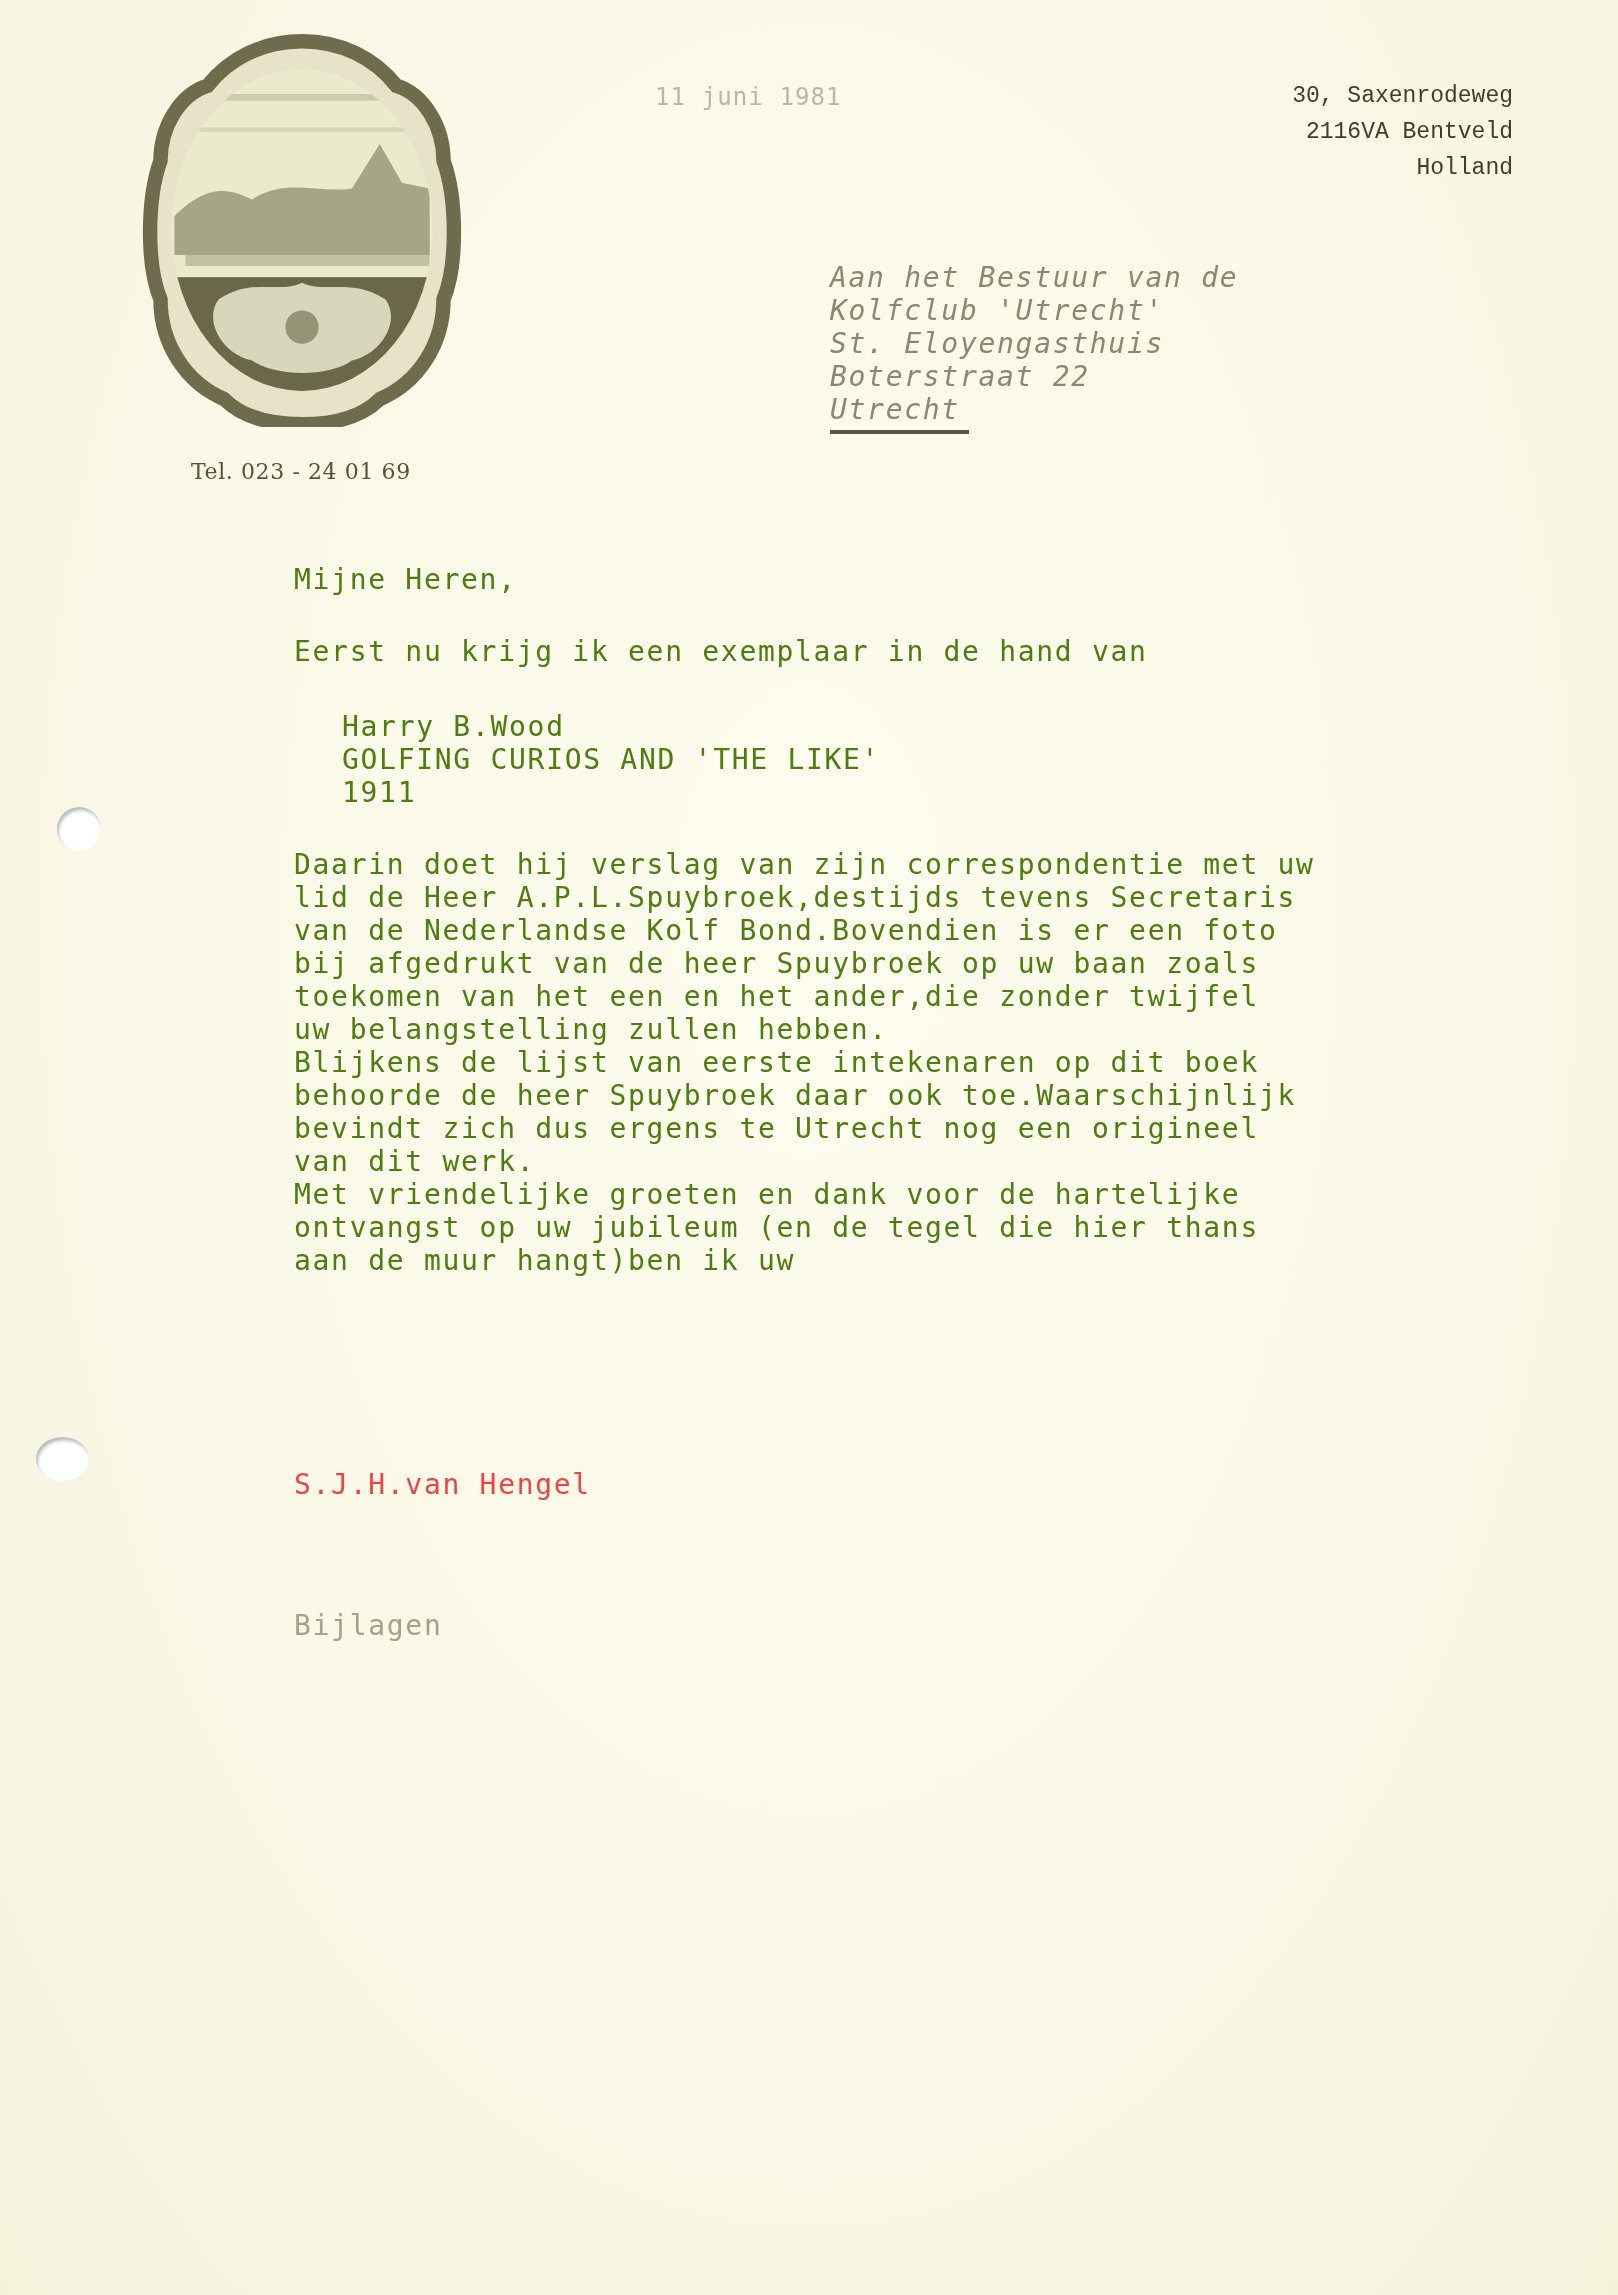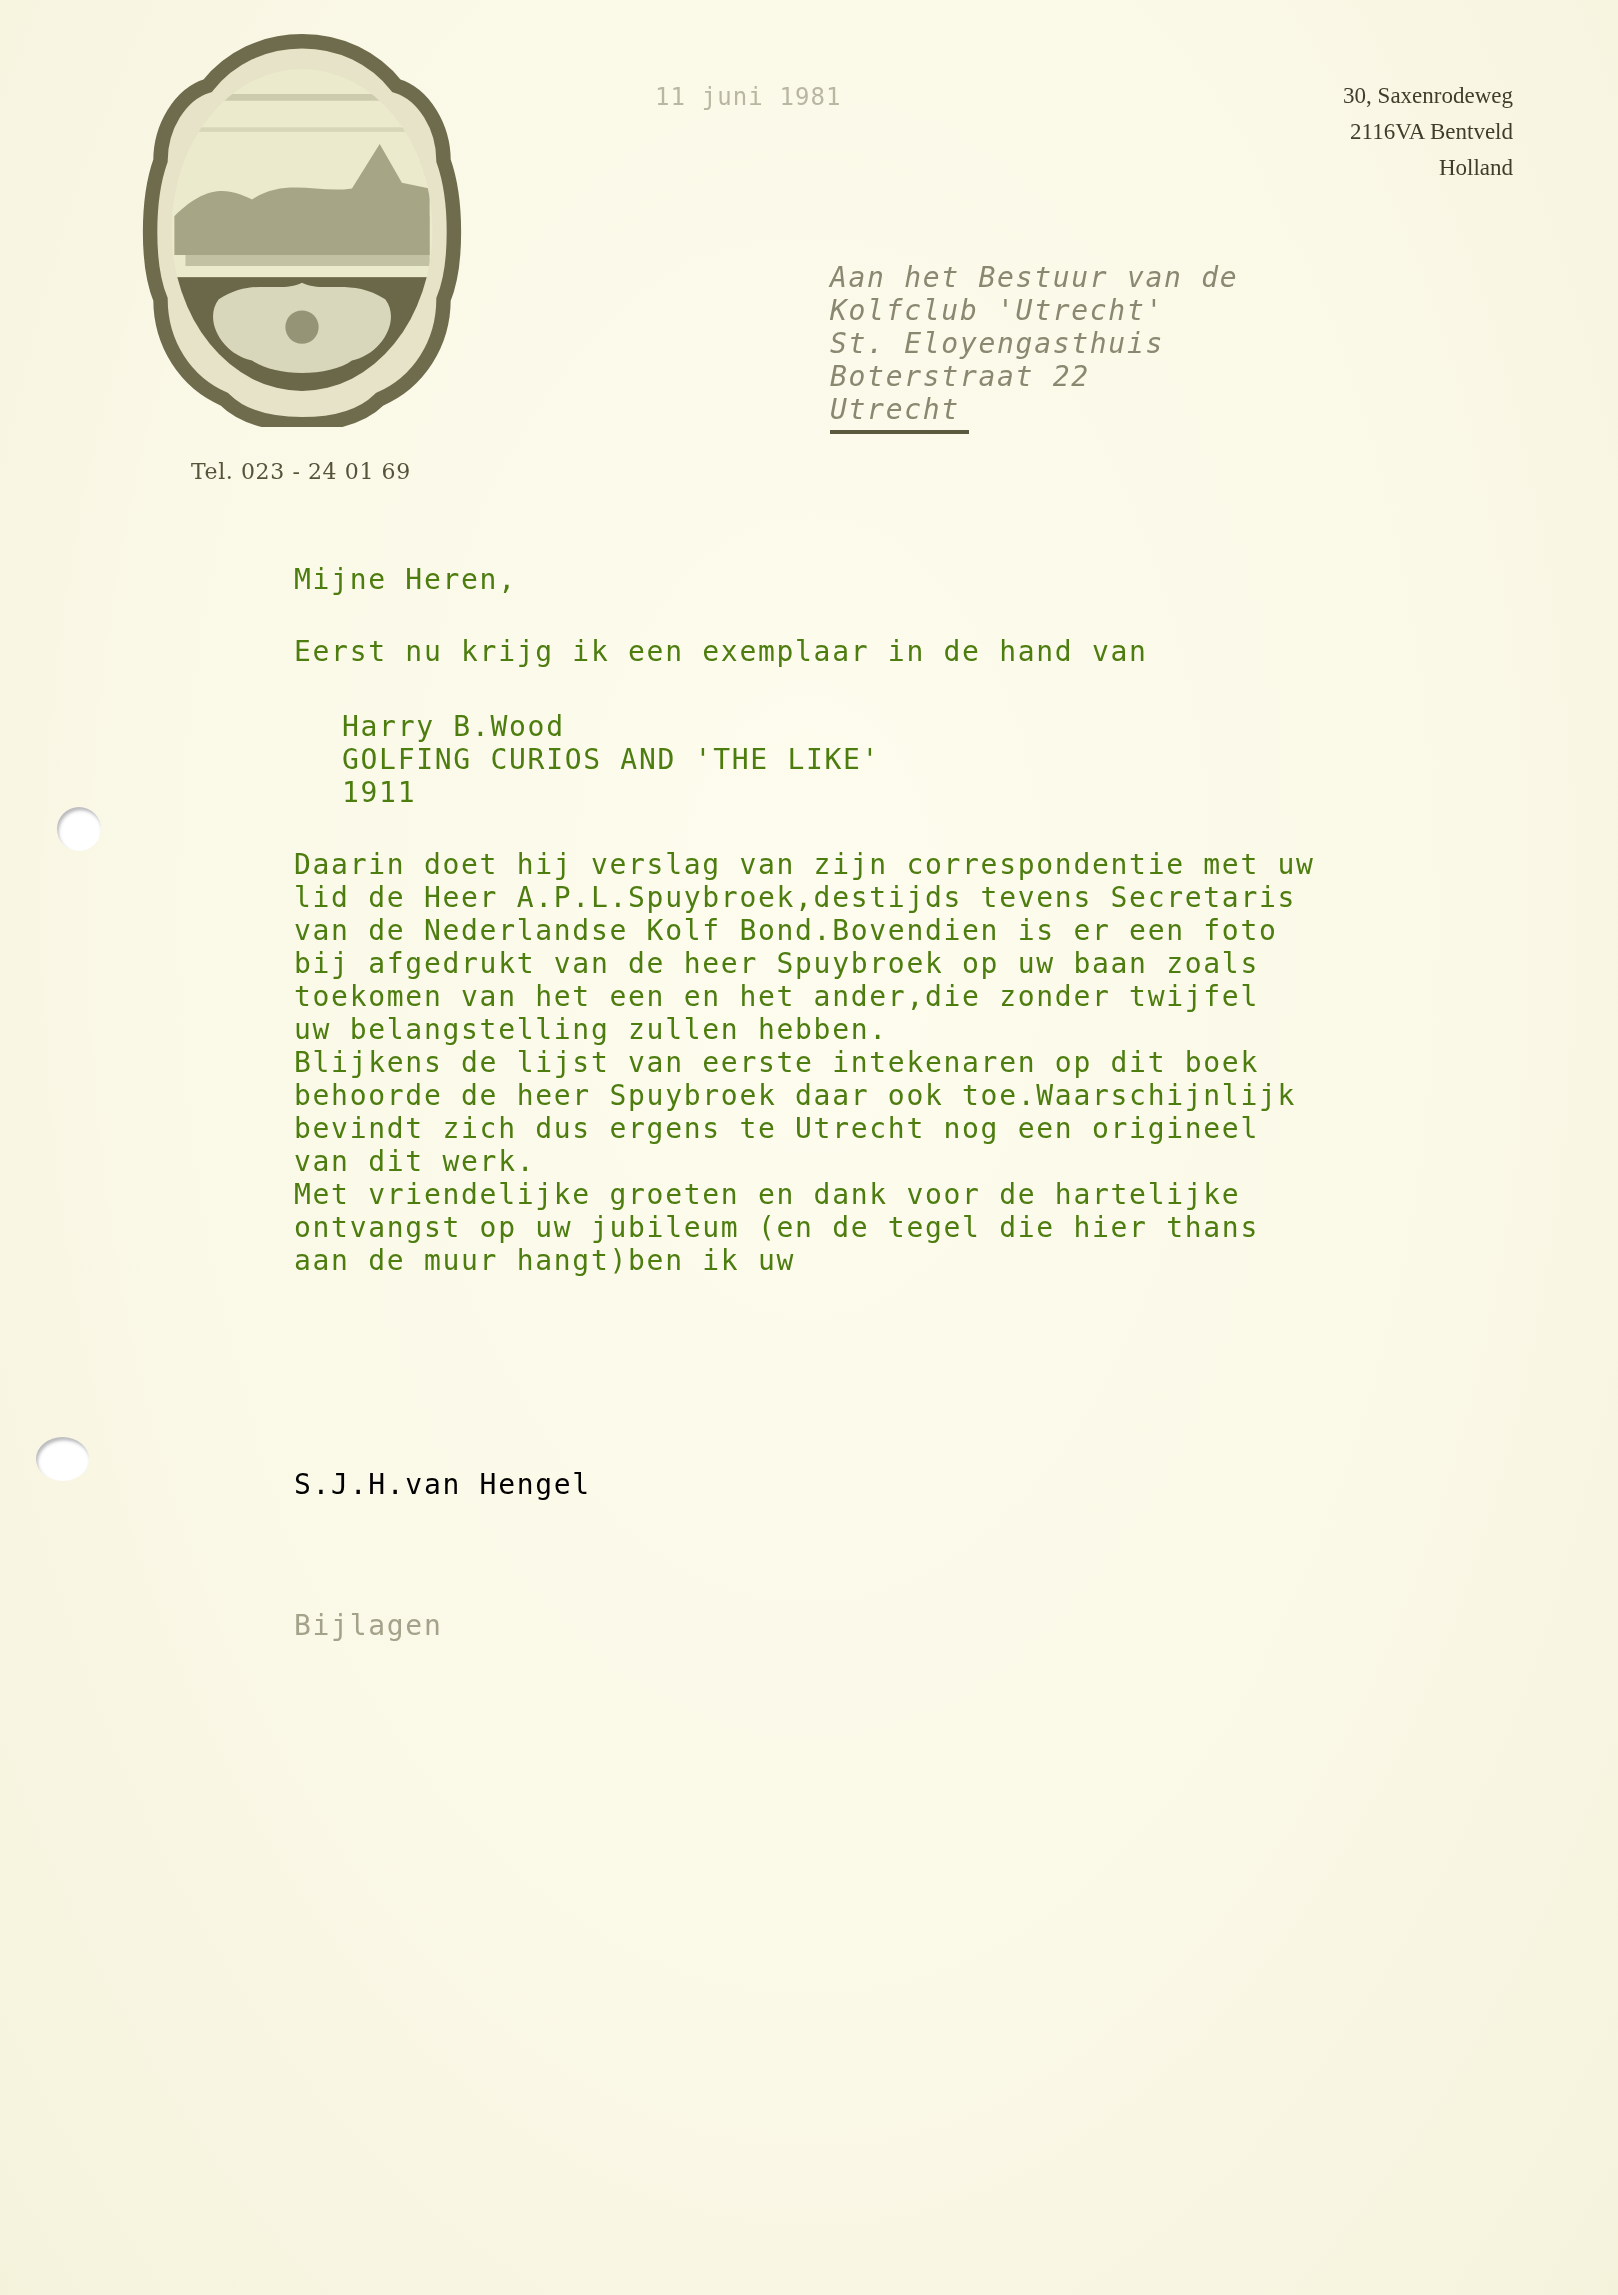--- a/index.html
+++ b/index.html
@@ -24,21 +24,21 @@
     position: absolute; left: 191px; top: 459px;
     font-family: "DejaVu Serif", serif;
     font-size: 22px; color: #55543a; letter-spacing: 0.6px;
   }
   .date {
     position: absolute; left: 655px; top: 83px;
     font-size: 24px; color: #b9b7a2; letter-spacing: 1.1px;
   }
   .sender {
     position: absolute; right: 105px; top: 78px;
-    font-family: Liberation Serif, serif;
+    font-family: Liberation Mono, monospace;
     font-size: 23px; color: #3f3e2a; text-align: right;
     line-height: 36px;
   }
   .recipient {
     position: absolute; left: 830px; top: 261px;
     font-size: 28px; line-height: 33px; color: #8a8870;
     letter-spacing: 1.7px;
     font-style: italic;
   }
   .recipient .line { white-space: pre; }
@@ -48,21 +48,21 @@
   .body {
     position: absolute; left: 294px; top: 563px;
     font-size: 28px; color: #4d7c0f; letter-spacing: 1.7px;
   }
   .body .p { white-space: pre; line-height: 33px; }
   .greeting { margin-bottom: 39px; }
   .intro { margin-bottom: 42px; }
   .book { margin-bottom: 39px; margin-left: 48px; }
   .sign {
     position: absolute; left: 294px; top: 1468px;
-    font-size: 28px; color: #000000; letter-spacing: 1.7px;
+    font-size: 28px; color: #ef4444; letter-spacing: 1.7px;
   }
   .enclosures {
     position: absolute; left: 294px; top: 1609px;
     font-size: 28px; color: #a4a28a; letter-spacing: 1.7px;
   }
   .punch {
     position: absolute; width: 44px; height: 44px; border-radius: 50%;
     background: #ffffff;
     box-shadow: inset 1.7px 3.3px 3.3px rgba(60,60,70,0.35);
   }

